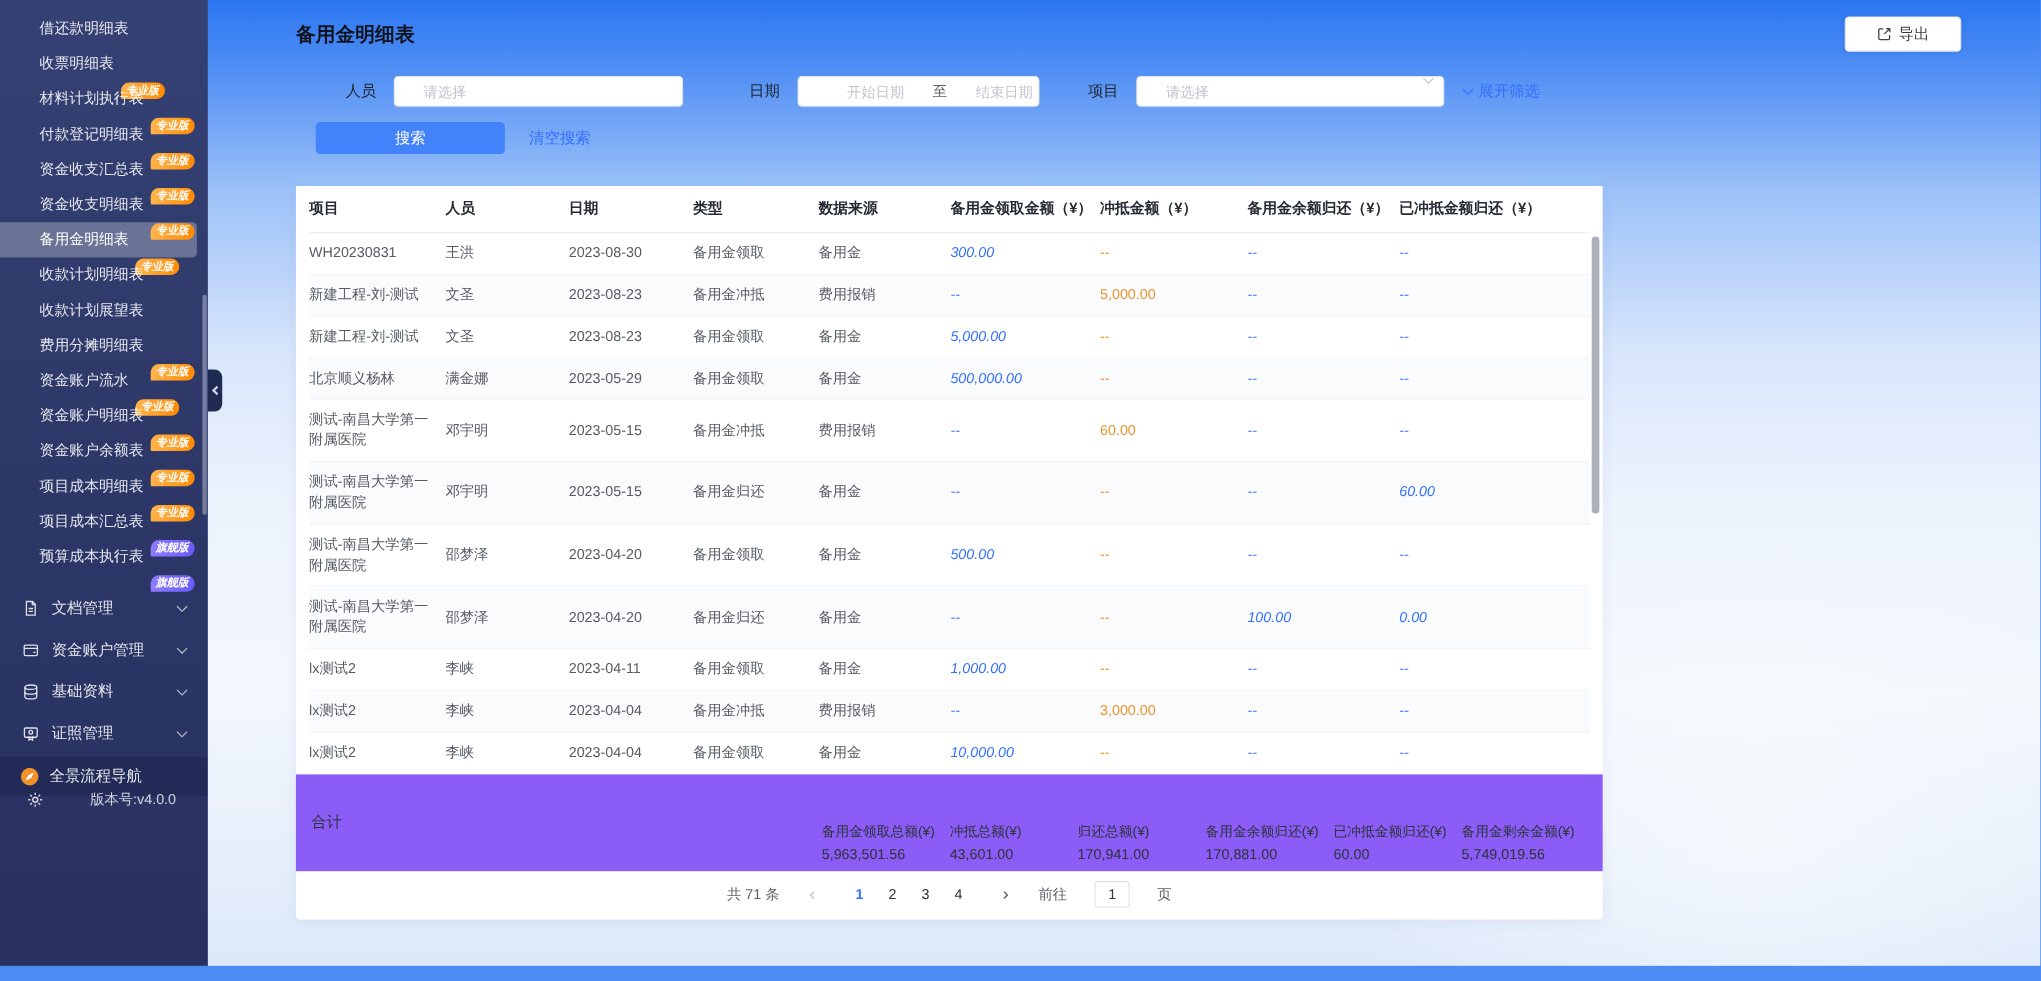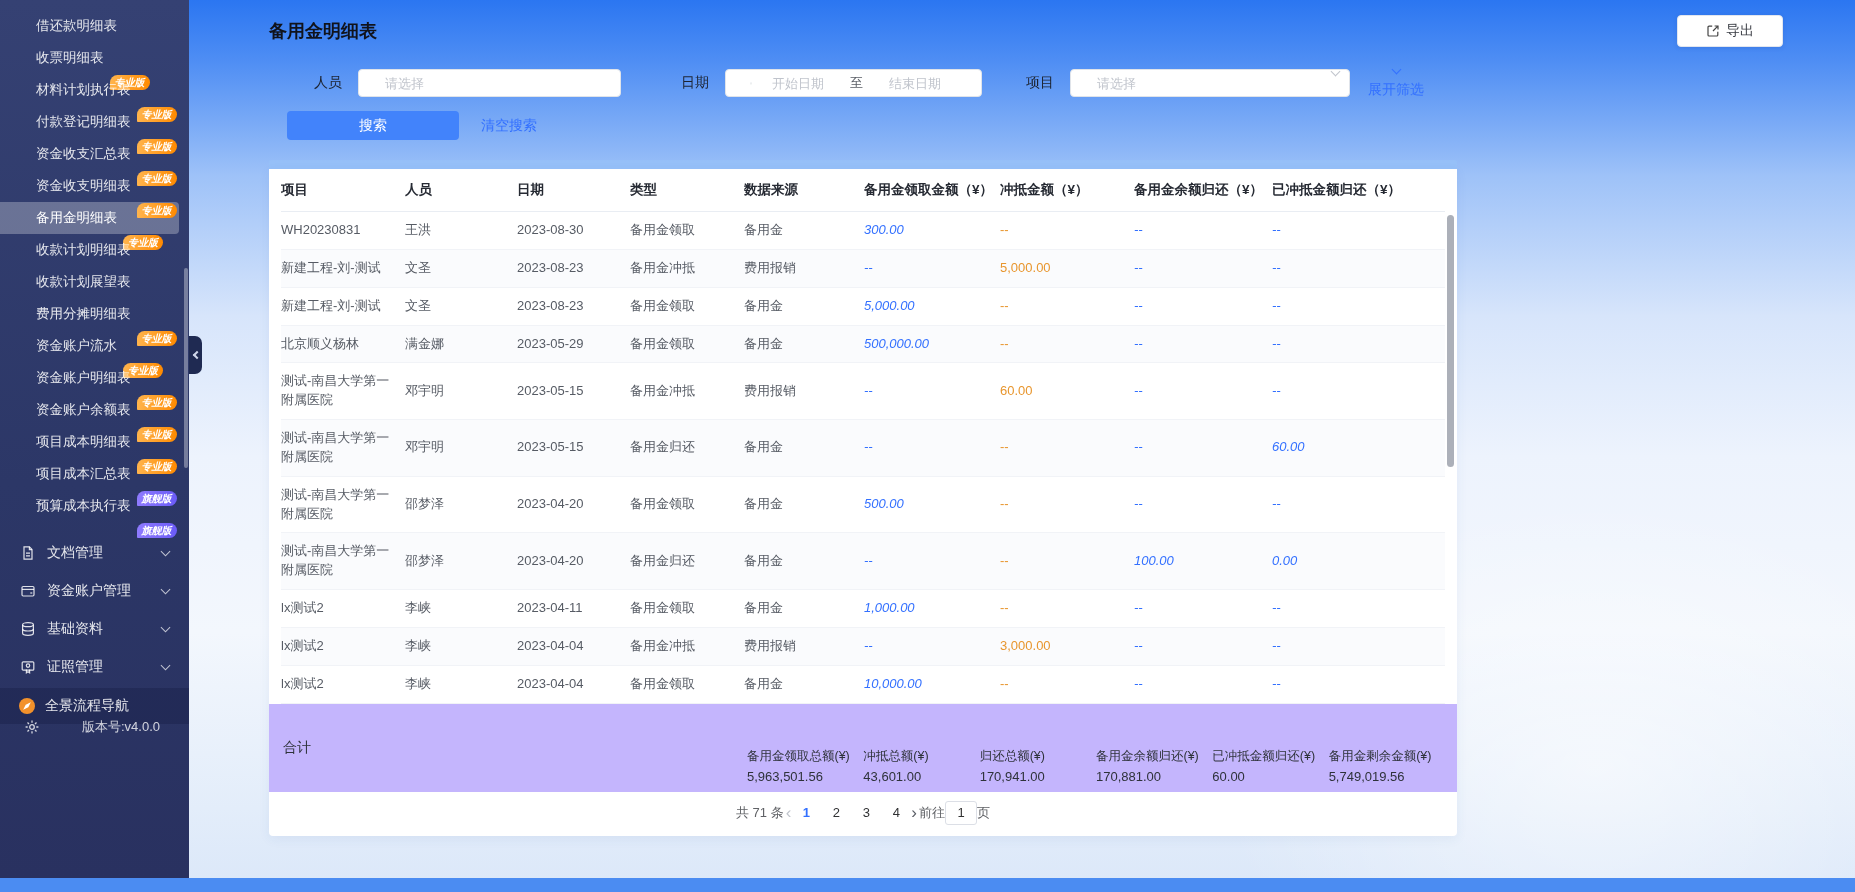--- a/index.html
+++ b/index.html
@@ -55,53 +55,53 @@
   
   .filter-row { display:flex; align-items:center; padding-left:45px; height:28px; }
   .f-label { font-size:14px; color:#1c2330; margin-right:16px; white-space:nowrap; }
   .lbl-date { margin-left:60px; } .lbl-project { margin-left:44px; }
   .f-box { height:28px; background:#fff; border:1px solid #e0e4ea; border-radius:4px;
     display:flex; align-items:center; padding:0 26px; }
   .f-box input { border:none; outline:none; width:100%; font-size:13px; color:#333;
     font-family:inherit; background:transparent; }
   .f-box input::placeholder { color:#c0c4cc; }
   .box-person { width:263px; }
-  .box-date { width:257px; gap:4px; padding:0 24px; }
+  .box-date { width:220px; gap:4px; padding:0 24px; }
   .box-date .d-in { width:84px; text-align:center; }
   .date-sep { font-size:13px; color:#5a5e66; padding:0 6px; }
   .box-project { width:280px; position:relative; padding-right:26px; }
   .sel-arrow { position:absolute; right:10px; color:#c0c4cc; }
   .expand-link { display:flex; align-items:center; gap:6px; color:#3370ff; font-size:14px;
-    margin-left:18px; cursor:pointer; white-space:nowrap;flex-direction:column; }
+    margin-left:18px; cursor:pointer; white-space:nowrap; }
   .filter-actions { display:flex; align-items:center; margin-top:14px; padding-left:18px; }
   .search-btn { width:172px; height:29px; background:#4283fb; color:#fff; border:none;
     border-radius:4px; font-size:14px; cursor:pointer; font-family:inherit; }
   .clear-link { margin-left:22px; color:#3370ff; font-size:14px; cursor:pointer; }
 
   
   .table-strip { margin-top:20px; height:9px; background:rgba(150,193,248,.8); border-radius:3px 3px 0 0; }
   .table-card { background:#fff; border-radius:0 0 4px 4px; position:relative; padding:0 12px 2px 12px;
     box-shadow:0 3px 12px rgba(40,80,160,.07); }
   .t-grid { display:grid; grid-template-columns:124px 112px 113px 114px 120px 136px 134px 138px 1fr;
     align-items:center; }
   .t-head { height:43px; border-bottom:1px solid #e9edf3; }
   .t-head > div { font-weight:bold; font-size:13.5px; color:#262a33; white-space:nowrap; overflow:hidden; }
   .t-row { border-bottom:1px solid #f1f3f7; font-size:13px; color:#565b64; }
   .t-row > div { padding:9px 10px 9px 0; line-height:1.45; }
   .t-row:nth-child(even) { background:#fafbfd; }
   .num-blue { color:#3370ff;font-style:italic; }
   .num-orange { color:#e8962e; }
-  .t-sum { display:flex; align-items:center; background:#c4b5fd; margin:0 -12px; padding:8px 12px;
+  .t-sum { display:flex; align-items:center; background:#8b5cf6; margin:0 -12px; padding:8px 12px;
     min-height:50px; }
   .sum-total { width:466px; font-size:14px; color:#2e323a; padding-left:2px; }
   .sum-items { flex:1; display:flex;margin-top:36px; }
   .sum-item { flex:1; padding-right:4px; }
   .sum-item .s-label { font-size:12.5px; color:#2e323a; white-space:nowrap; }
   .sum-item .s-value { font-size:13px; color:#2e323a; margin-top:4px; }
-  .t-pager { height:42px; display:flex; align-items:center; justify-content:center; gap:0;
+  .t-pager { height:42px; display:flex; align-items:center; justify-content:center; gap:25px;
     font-size:13px; color:#606266; }
   .pg-arrow { font-size:17px; line-height:1; padding:0 2px; cursor:pointer; }
   .pg-prev { color:#c0c4cc; } .pg-next { color:#5a5e66; }
   .pages { display:inline-flex; gap:4px; }
   .pg { min-width:26px; height:26px; display:flex; align-items:center; justify-content:center;
     color:#303133; cursor:pointer; font-size:13px; }
   .pg.active { color:#3370ff; font-weight:bold; }
   .goto-input { width:32px; height:24px; border:1px solid #dcdfe6; border-radius:3px;
     text-align:center; font-size:13px; color:#333; outline:none; font-family:inherit; }
   .v-scroll { position:absolute; top:46px; right:3px; width:7px; height:252px;

